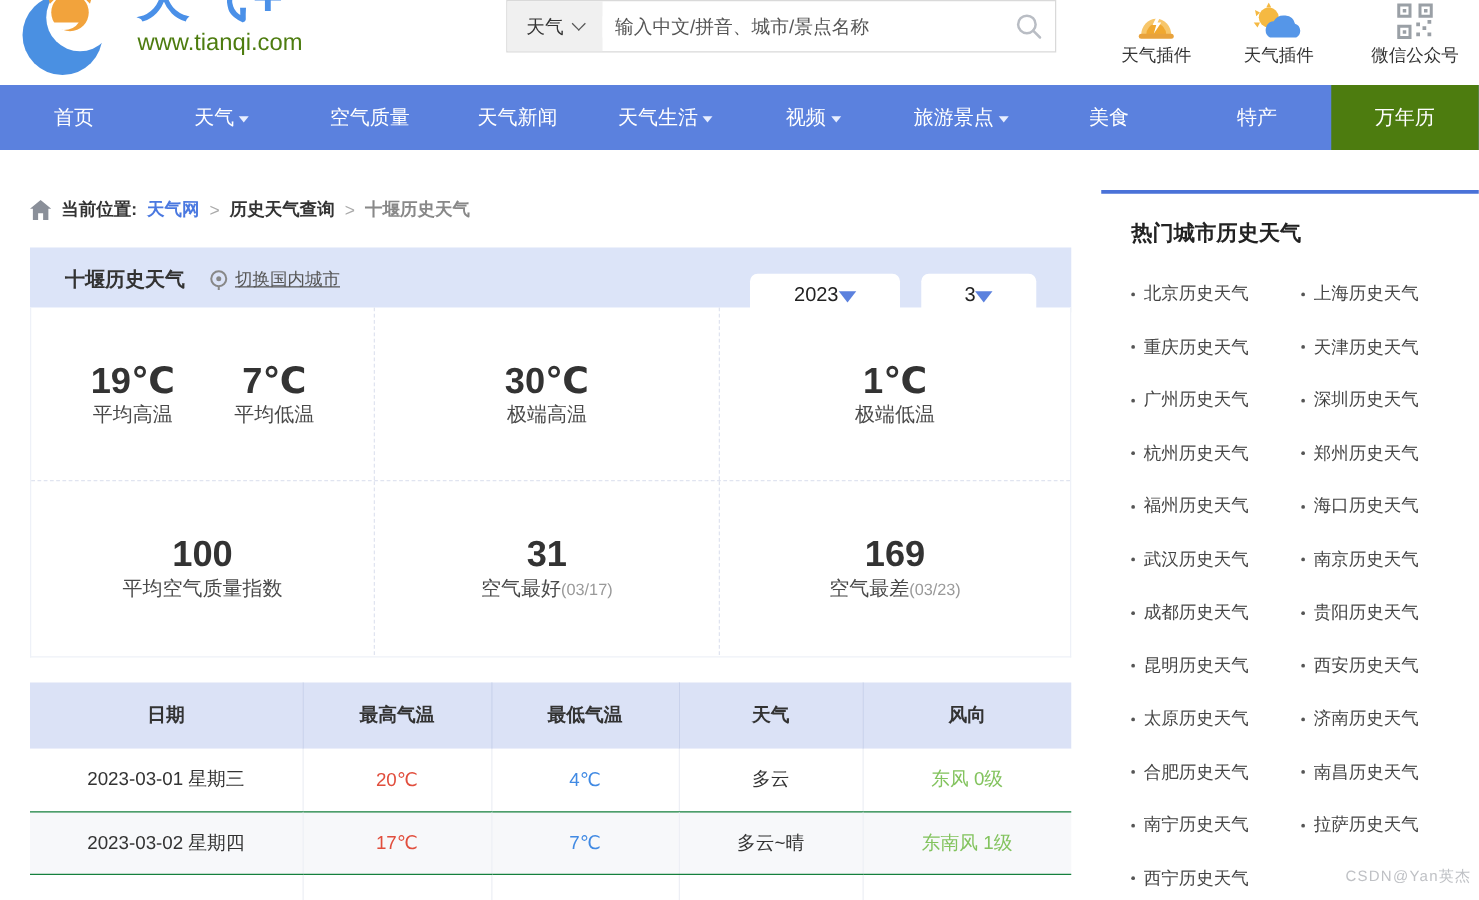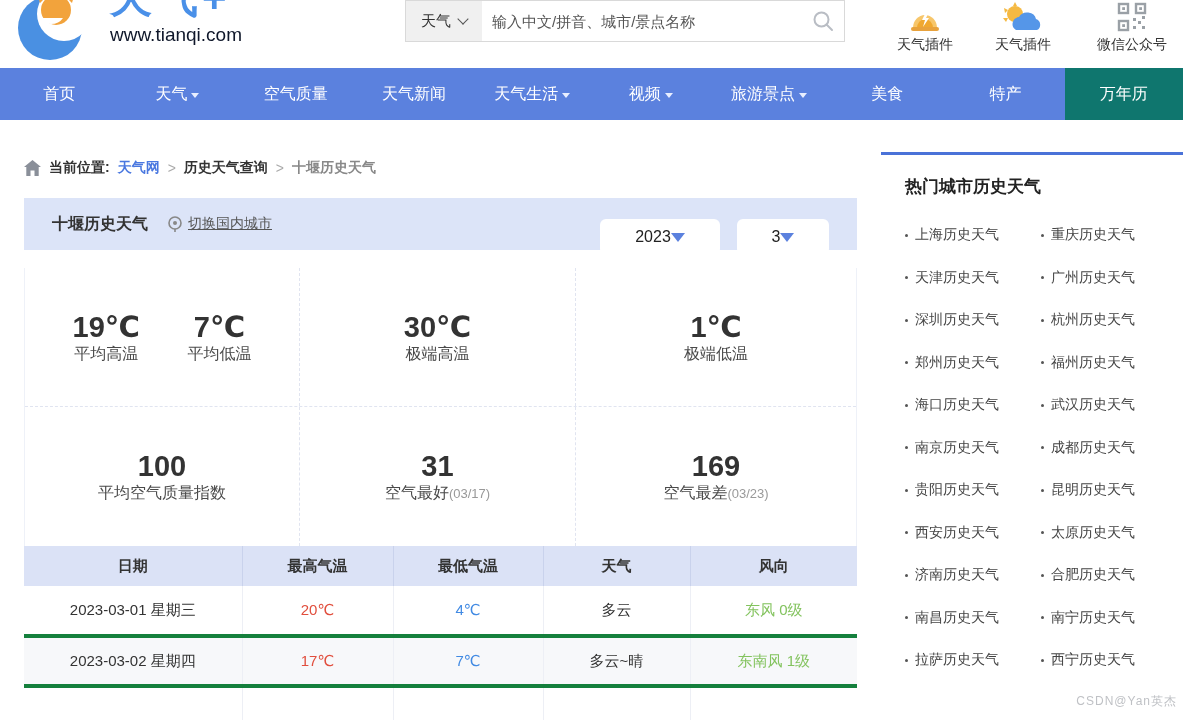--- a/index.html
+++ b/index.html
@@ -4,21 +4,21 @@
 <style>
   * { margin:0; padding:0; box-sizing:border-box; }
   html,body { width:1183px; height:720px; overflow:hidden; background:#fff;
     font-family:"Liberation Sans","DejaVu Sans",sans-serif; color:#333; }
 
   
   .header { position:absolute; left:0; top:0; width:1183px; height:68px; background:#fff; }
   .logo { position:absolute; left:14px; top:-16px; width:260px; height:84px; overflow:hidden; }
   .logo-icon { position:absolute; left:0; top:4px; }
   .logo-word { position:absolute; left:96px; top:-14px; font-size:42px; font-weight:bold; color:#4a90e8; letter-spacing:4px; }
-  .logo-url { position:absolute; left:96px; top:40px; font-size:19px; color:#0f172a; }
+  .logo-url { position:absolute; left:96px; top:40px; font-size:19px; color:#4d7c0f; }
 
   .searchbar { position:absolute; left:405px; top:0px; width:440px; height:42px;
     border:1px solid #d9d9d9; background:#fff; display:flex; align-items:center; }
   .search-select { width:76px; height:40px; background:#f0f0f0; display:flex; align-items:center;
     justify-content:center; gap:8px; font-size:15px; color:#333; cursor:pointer; }
   .chev { width:8px; height:8px; border-right:1.5px solid #555; border-bottom:1.5px solid #555;
     transform:rotate(45deg); margin-top:-4px; }
   .search-input { flex:1; border:none; outline:none; font-size:15px; padding:0 10px; color:#333;
     font-family:"Liberation Sans","DejaVu Sans",sans-serif; }
   .search-input::placeholder { color:#555; }
@@ -26,21 +26,21 @@
 
   .quick { position:absolute; top:0; width:90px; text-align:center; cursor:pointer; }
   .quick .qicon { height:32px; display:flex; align-items:flex-end; justify-content:center; }
   .quick .qlabel { font-size:14px; color:#333; margin-top:4px; }
   #q0 { left:880px; } #q1 { left:978px; } #q2 { left:1082px; width:100px; }
 
   
   .nav { position:absolute; left:0; top:68px; width:1183px; height:52px; background:#5b81de; display:flex; }
   .nav-item { flex:1; display:flex; align-items:center; justify-content:center; gap:4px;
     color:#fff; font-size:16px; cursor:pointer; white-space:nowrap; }
-  .nav-item.active { background:#0f766e; }
+  .nav-item.active { background:#4d7c0f; }
   .caret { width:0; height:0; border-left:4px solid transparent; border-right:4px solid transparent;
     border-top:5px solid #e8eeff; margin-top:2px; }
 
   
   .breadcrumb { position:absolute; left:24px; top:147px; height:22px; display:flex; align-items:center;
     gap:8px; font-size:14px; font-weight:bold;margin-top:10px; }
   .bc-link { color:#4a78e0; text-decoration:none; cursor:pointer; }
   .bc-sep { color:#aaa; font-weight:normal; }
   .bc-cur { color:#888; }
 
@@ -51,40 +51,40 @@
   .switch-link { font-size:14px; color:#555; text-decoration:underline; margin-left:4px; cursor:pointer; }
   .pin { margin-left:18px; display:flex; align-items:center; }
   .dd { position:absolute; top:21px; height:36px; background:#fff; border-radius:6px;
     display:flex; align-items:center; justify-content:center; font-size:16px; color:#222; cursor:pointer; }
   .dd-year { left:576px; width:120px; }
   .dd-month { left:713px; width:92px; }
   .tri { width:0; height:0; border-left:7px solid transparent; border-right:7px solid transparent;
     border-top:9px solid #5b81de; }
 
   
-  .stats { position:absolute; left:24px; top:268px; width:833px; height:280px;
+  .stats { position:absolute; left:24px; top:246px; width:833px; height:280px;
     border:1px solid #eef1f8; border-top:none; background:#fff; }
   .stat-row { display:flex; height:139px; }
   .stat-row.first { border-bottom:1px dashed #e0e4f0; }
   .stat-col { display:flex; align-items:center; justify-content:center; }
   .stat-col + .stat-col { border-left:1px dashed #e0e4f0; }
   .c1 { width:274px; justify-content:space-evenly; }
   .c2 { width:276px; } .c3 { flex:1; }
   .stat { text-align:center; }
   .stat .val { font-size:29px; font-weight:bold; color:#333; }
   .stat .lab { font-size:16px; color:#4a4a4a; }
   .stat .sub { font-size:13px; color:#999; font-weight:normal; }
 
   
   .wtable { position:absolute; left:24px; top:546px; width:833px; border-collapse:collapse; }
-  .wtable th { background:#dbe2f6; height:40px; font-size:15px; color:#333; font-weight:bold;
+  .wtable th { background:#dbe2f6; height:53px; font-size:15px; color:#333; font-weight:bold;
     border-right:1px solid #c9d2ec; }
   .wtable th:last-child { border-right:none; }
   .wtable td { height:50px; font-size:15px; text-align:center; border-right:1px solid #edeff5;
-    border-bottom:4px solid #15803d; background:#fff; }
+    border-bottom:1px solid #15803d; background:#fff; }
   .wtable td:last-child { border-right:none; }
   .wtable tr.alt td { background:#f7f8fa; }
   td.t-high { color:#e14e3d; } td.t-low { color:#418ae3; } td.t-wind { color:#83c35e; }
 
   
   .sidebar { position:absolute; left:881px; top:152px; width:302px; height:568px;
     border-top:3px solid #4a72d8; background:#fff; }
   .sb-title { font-size:17px; font-weight:bold; color:#222; padding:20px 0 4px 24px; }
   .city-grid { display:grid; grid-template-columns:1fr 1fr; padding:12px 6px 0 24px; }
   .city { display:flex; align-items:center; height:42.5px; font-size:14px; color:#444;
@@ -327,20 +327,24 @@
         <td></td>
     </tr>
   </tbody>
 </table>
 
 <div class="sidebar">
   <div class="sb-title">热门城市历史天气</div>
   <div class="city-grid">
     <a class="city">
         <span class="dot"></span>
+        <span>北京历史天气</span>
+      </a>
+    <a class="city">
+        <span class="dot"></span>
         <span>上海历史天气</span>
       </a>
     <a class="city">
         <span class="dot"></span>
         <span>重庆历史天气</span>
       </a>
     <a class="city">
         <span class="dot"></span>
         <span>天津历史天气</span>
       </a>

